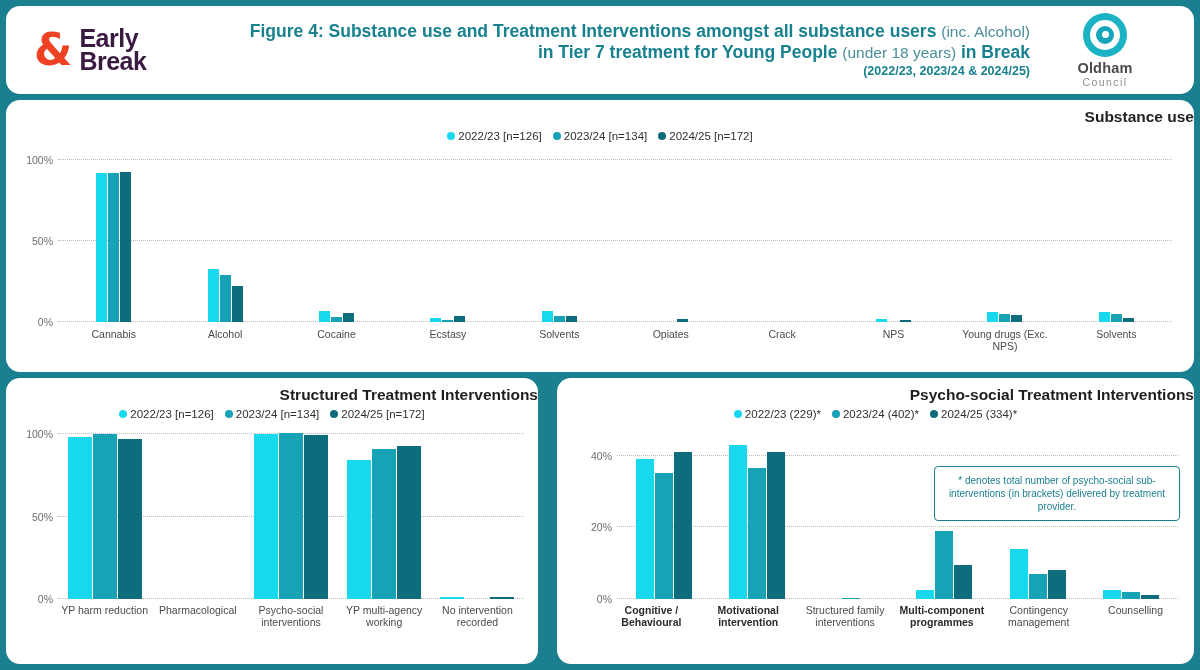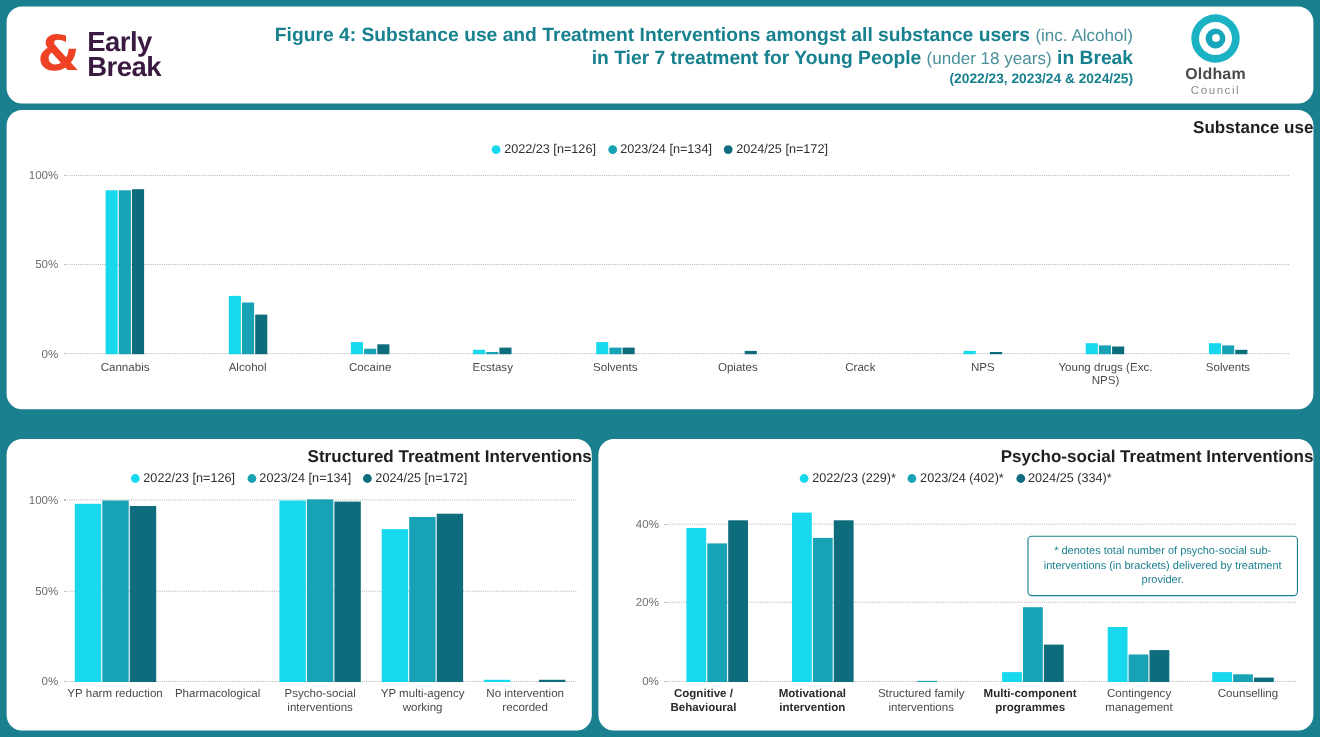--- a/index.html
+++ b/index.html
@@ -44,21 +44,21 @@
   .oc-sub{font-size:10.5px;color:#8d8d8d;letter-spacing:1.4px;}
 
   
   .panel{background:#ffffff;border-radius:14px;box-sizing:border-box;position:relative;}
   .panel-title{text-align:right;font-size:15.5px;font-weight:bold;color:#1f1f1f;padding-top:8px;}
   .legend{display:flex;justify-content:center;gap:11px;margin-top:4px;}
   .legend-item{display:flex;align-items:center;gap:3px;font-size:11.5px;color:#2f2f2f;}
   .dot{width:8px;height:8px;border-radius:50%;display:inline-block;}
 
   .top-panel{flex:0 0 272px;height:272px;}
-  .bottom-row{flex:1;display:flex;gap:6px;min-height:0;margin-top:21px;}
+  .bottom-row{flex:1;display:flex;gap:19px;min-height:0;}
   .bl-panel{flex:0 0 532px;}
   .br-panel{flex:1;}
 
   
   .chart{position:relative;box-sizing:border-box;}
   .plot{position:absolute;left:0;right:0;top:0;bottom:0;}
   .gridline{position:absolute;left:0;right:0;border-top:1.4px dotted #bdbdbd;}
   .ytick{position:absolute;right:calc(100% + 5px);transform:translateY(-50%);
          font-size:10.5px;color:#6d6d6d;white-space:nowrap;}
   .groups{position:absolute;left:0;right:0;bottom:0;top:0;display:flex;}

